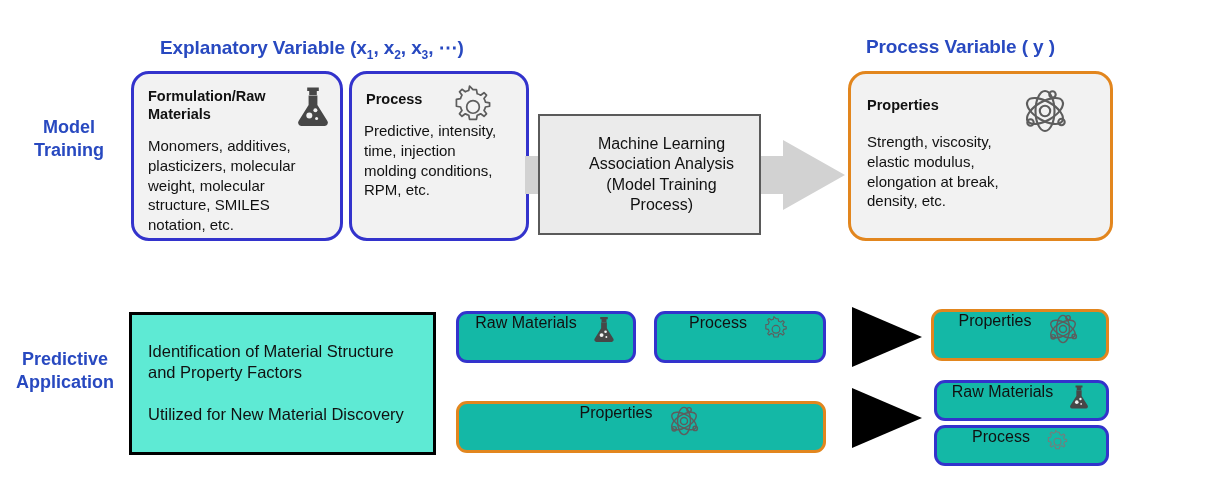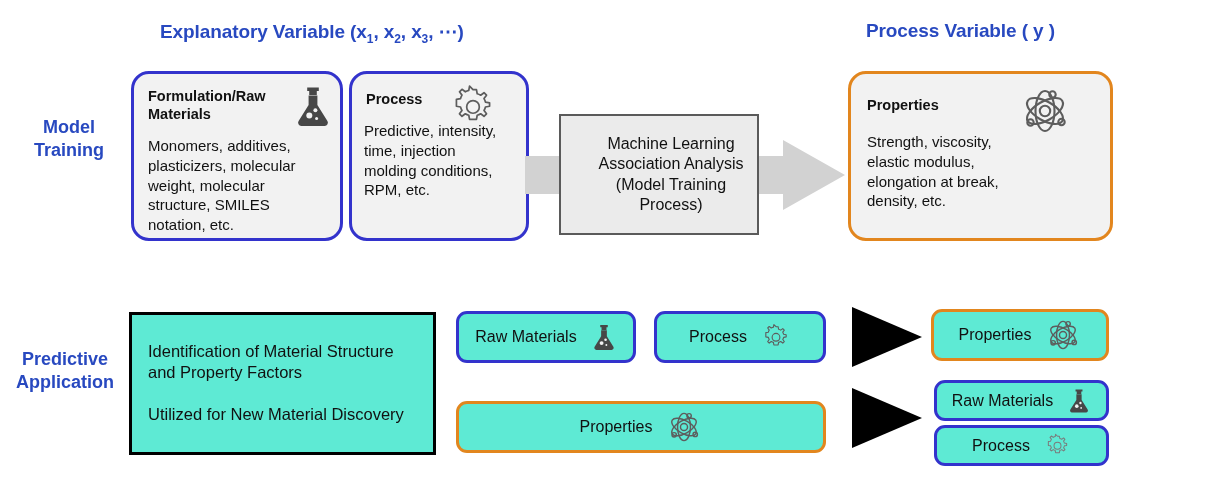--- a/index.html
+++ b/index.html
@@ -21,20 +21,21 @@
   }
   .abs { position: absolute; }
 
   
   .section-title {
     color: #2849c0;
     font-weight: bold;
     font-size: 19px;
     letter-spacing: -0.1px;
     white-space: nowrap;
+    margin-top: 16px;
   }
   .section-title .sub {
     font-size: 12px;
     vertical-align: sub;
     font-weight: bold;
   }
   .row-label {
     color: #2849c0;
     font-weight: bold;
     font-size: 18px;
@@ -67,24 +68,23 @@
   .card-body {
     position: absolute;
     font-size: 15px;
     line-height: 1.32;
     color: #111111;
     white-space: pre-line;
   }
 
   
   .pill {
-    background: #5eead4;
+    background: #14b8a6;
     box-sizing: border-box;
     display: flex;
-    align-items: center;
     justify-content: center;
     gap: 14px;
   }
   .pill-blue { border: 3px solid #3333cc; border-radius: 11px; }
   .pill-orange { border: 3px solid #e2861e; border-radius: 11px; }
   .pill-label {
     font-size: 16px;
     color: #111111;
     white-space: nowrap;
   }
@@ -183,21 +183,21 @@
                  a15 15 0 0 1 3.6 -1.5 l0.8 -4.3 z" fill="none" stroke="#5d5d5d" stroke-width="1.8" stroke-linejoin="round" transform="translate(0,3)"></path>
         <circle cx="24" cy="26" r="6.6" fill="none" stroke="#5d5d5d" stroke-width="1.8"></circle>
       </svg>
     </span>
   </div>
 
   <svg class="abs" style="left:525px; top:140px;" width="320" height="70" viewBox="0 0 320 70">
     <polygon class="grey-arrow" points="0,16 258,16 258,0 320,35 258,70 258,54 0,54"></polygon>
   </svg>
 
-  <div class="abs ml-box" style="left:559px; top:114px; width:200px; height:121px;padding-left:24px;">
+  <div class="abs ml-box" style="left:538px; top:114px; width:223px; height:121px;padding-left:24px;">
     <div class="ml-text">Machine Learning
 Association Analysis
 (Model Training
 Process)</div>
   </div>
 
   <div class="abs card card-orange" style="left:848px; top:71px; width:265px; height:170px;">
     <div class="card-head" style="left:16px; top:22px;">Properties</div>
     <div class="card-body" style="left:16px; top:58px; width:230px;">Strength, viscosity,
 elastic modulus,

